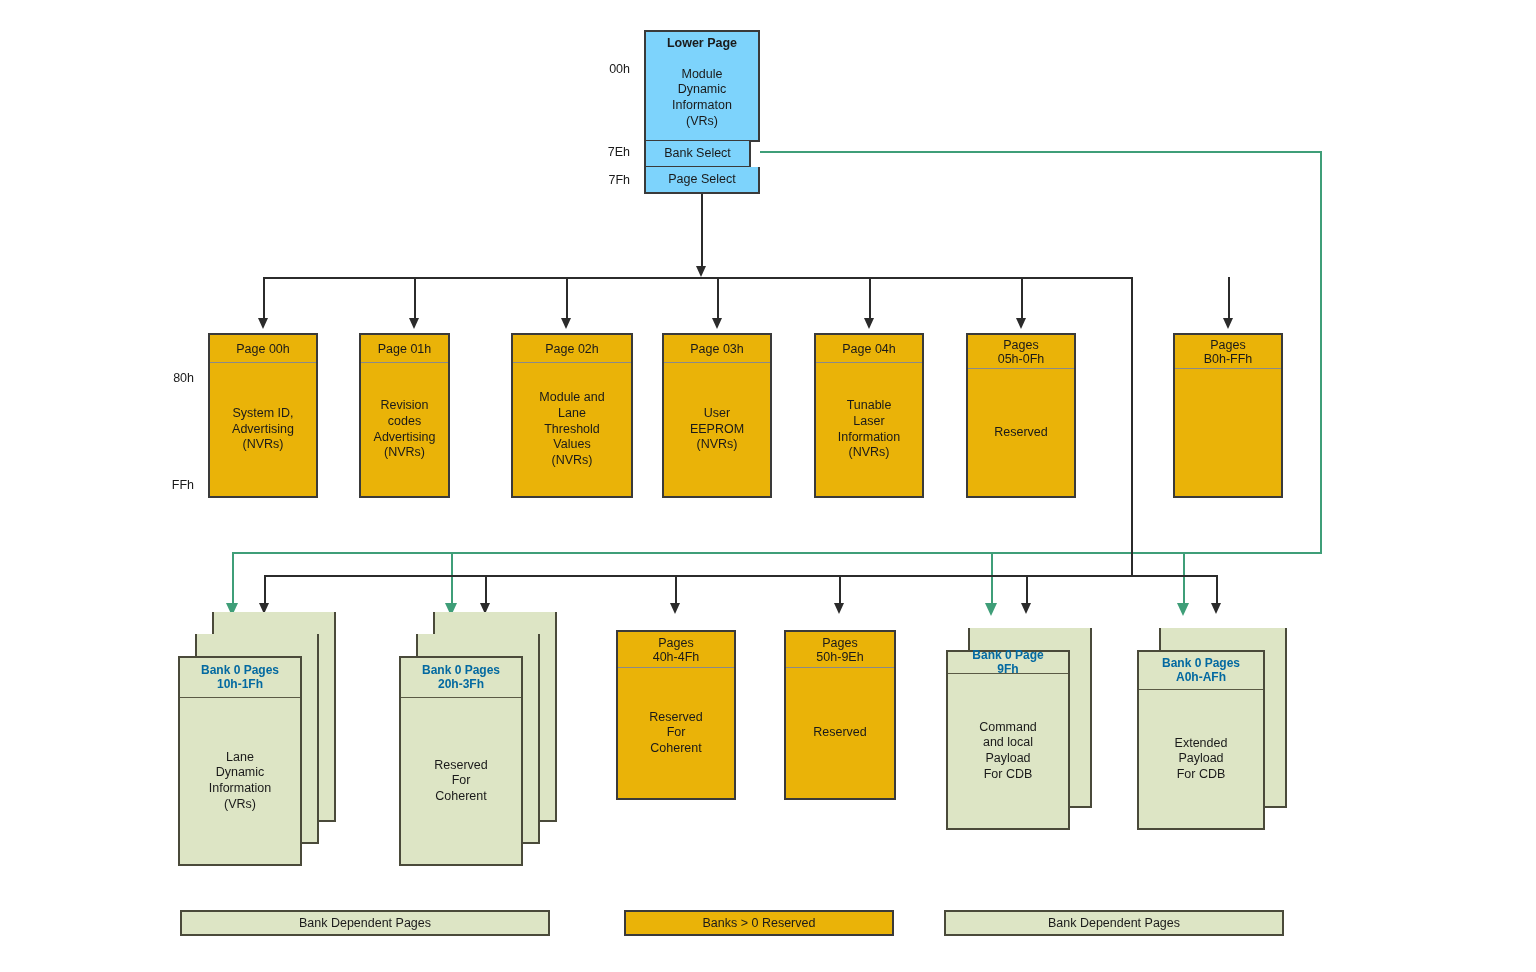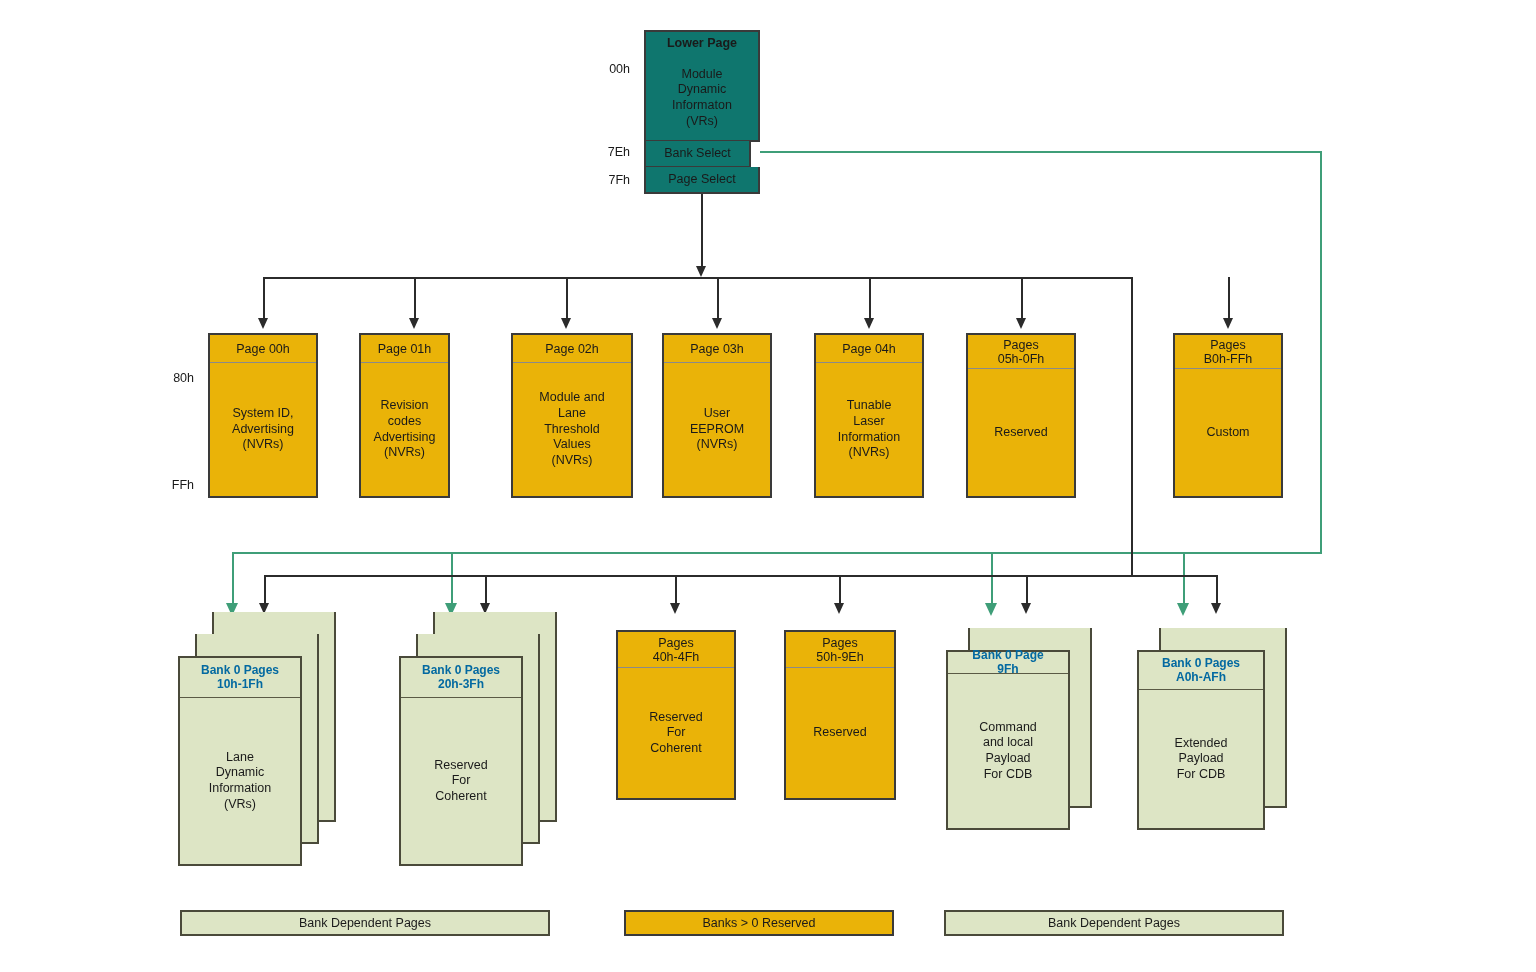--- a/index.html
+++ b/index.html
@@ -6,21 +6,21 @@
   body{font-family:"Liberation Sans", sans-serif;}
   #stage{position:relative;width:1536px;height:972px;overflow:hidden;background:#fff;}
 
   .box{position:absolute;box-sizing:border-box;border:2px solid #3a3a3a;
        display:flex;flex-direction:column;align-items:stretch;}
   .box .hdr{box-sizing:border-box;display:flex;align-items:center;justify-content:center;
             text-align:center;line-height:1.12;padding:2px 2px;border-bottom:1px solid #8a8a8a;}
   .box .bdy{box-sizing:border-box;flex:1;display:flex;align-items:center;justify-content:center;
             text-align:center;line-height:1.25;padding:2px;}
 
-  .orange{background:#0f766e;}
+  .orange{background:#7dd3fc;}
   .blue{background:#eab308;}
   .green{background:#dde5c5;border-color:#4a4a3a;}
   .green .hdr{border-bottom:1px solid #5a5a45;}
 
   .addr{position:absolute;text-align:right;color:#111;white-space:nowrap;}
 
   .lbl{font-size:12.5px;color:#1a1a1a;}
   .lbl-sm{font-size:12px;color:#0369a1;}
 
   
@@ -159,21 +159,20 @@
 
   <div class="box blue" style="left:966px;top:333px;width:110px;height:165px;">
     <div class="hdr lbl" style="height:34px;white-space:pre-line;">Pages
 05h-0Fh</div>
     <div class="bdy lbl" style="white-space:pre-line;">Reserved</div>
   </div>
 
   <div class="box blue" style="left:1173px;top:333px;width:110px;height:165px;">
     <div class="hdr lbl" style="height:34px;white-space:pre-line;">Pages
 B0h-FFh</div>
-    <div class="bdy lbl" style="white-space:pre-line;">Custom</div>
   </div>
 
   <div class="ln lnh" style="left:264px;top:575px;width:952px;"></div>
 
   <div class="ln lnv" style="left:264px;top:575px;height:32px;"></div>
   <div class="arrow" style="left:259px;top:603px;"></div>
 
   <div class="ln lnv" style="left:485px;top:575px;height:32px;"></div>
   <div class="arrow" style="left:480px;top:603px;"></div>
 

